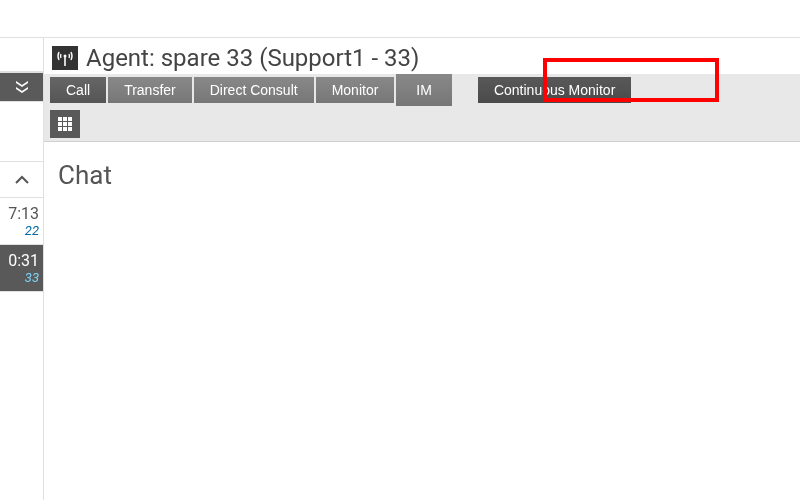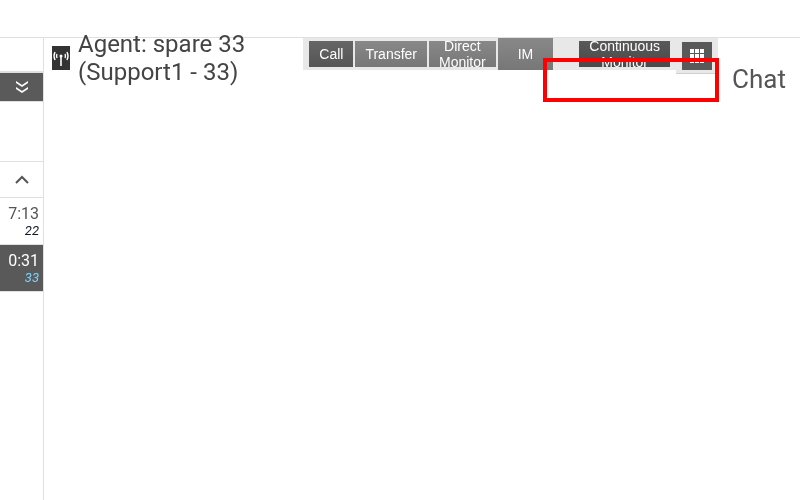--- a/index.html
+++ b/index.html
@@ -65,28 +65,29 @@
       background: #595959;
       color: #fff;
     }
     .time-main {
       font-size: 16px;
       color: #555;
     }
     .time-block-active .time-main { color: #fff; }
     .time-sub {
       font-size: 13px;
-      color: #0f172a;
+      color: #0369a1;
       font-style: italic;
     }
     .time-block-active .time-sub { color: #7dd3fc; }
 
     .content {
       flex: 1;
       display: flex;
+      flex-direction: column;
     }
     .agent-header {
       display: flex;
       align-items: center;
       gap: 8px;
       padding: 4px 8px 0 8px;
       height: 36px;
     }
     .agent-header .title {
       font-size: 24px;
@@ -108,21 +109,21 @@
       align-items: center;
       gap: 2px;
       padding: 2px 6px;
       background: #e8e8e8;
       height: 32px;
     }
     .toolbar-btn {
       background: linear-gradient(to bottom, #888, #777);
       color: #fff;
       font-size: 14px;
-      padding: 4px 10px;
+      padding: 4px 16px;
       border: none;
       cursor: pointer;
       height: 26px;
       display: flex;
       align-items: center;
     }
     .toolbar-btn.dark {
       background: linear-gradient(to bottom, #666, #555);
     }
     .toolbar-btn.darker {
@@ -145,21 +146,20 @@
       width: 30px;
       height: 28px;
       background: #595959;
       display: flex;
       align-items: center;
       justify-content: center;
       cursor: pointer;
     }
     .chat-section {
       padding: 18px 14px;
-      margin-top: 8px;
     }
     .chat-title {
       font-size: 26px;
       color: #555;
       font-weight: 400;
     }
   </style>
 </head>
 <body>
 
@@ -200,21 +200,22 @@
           <circle cx="9" cy="7" r="1.5"></circle>
           <path d="M9 8 L9 17" stroke="#fff" stroke-width="1.6"></path>
         </svg>
       </div>
       <div class="title">Agent: spare 33 (Support1 - 33)</div>
     </div>
 
     <div class="toolbar">
       <button class="toolbar-btn dark">Call</button>
       <button class="toolbar-btn">Transfer</button>
-      <button class="toolbar-btn">Direct Monitor</button>
+      <button class="toolbar-btn">Direct Consult</button>
+      <button class="toolbar-btn">Monitor</button>
       <button class="toolbar-btn" style="padding:16px 20px">IM</button>
       <button class="toolbar-btn darker" style="margin-left:24px">Continuous Monitor</button>
     </div>
 
     <div class="subbar">
       <div class="grid-btn">
         <svg width="16" height="16" viewBox="0 0 16 16" fill="#fff">
           <rect x="1" y="1" width="4" height="4"></rect>
           <rect x="6" y="1" width="4" height="4"></rect>
           <rect x="11" y="1" width="4" height="4"></rect>

